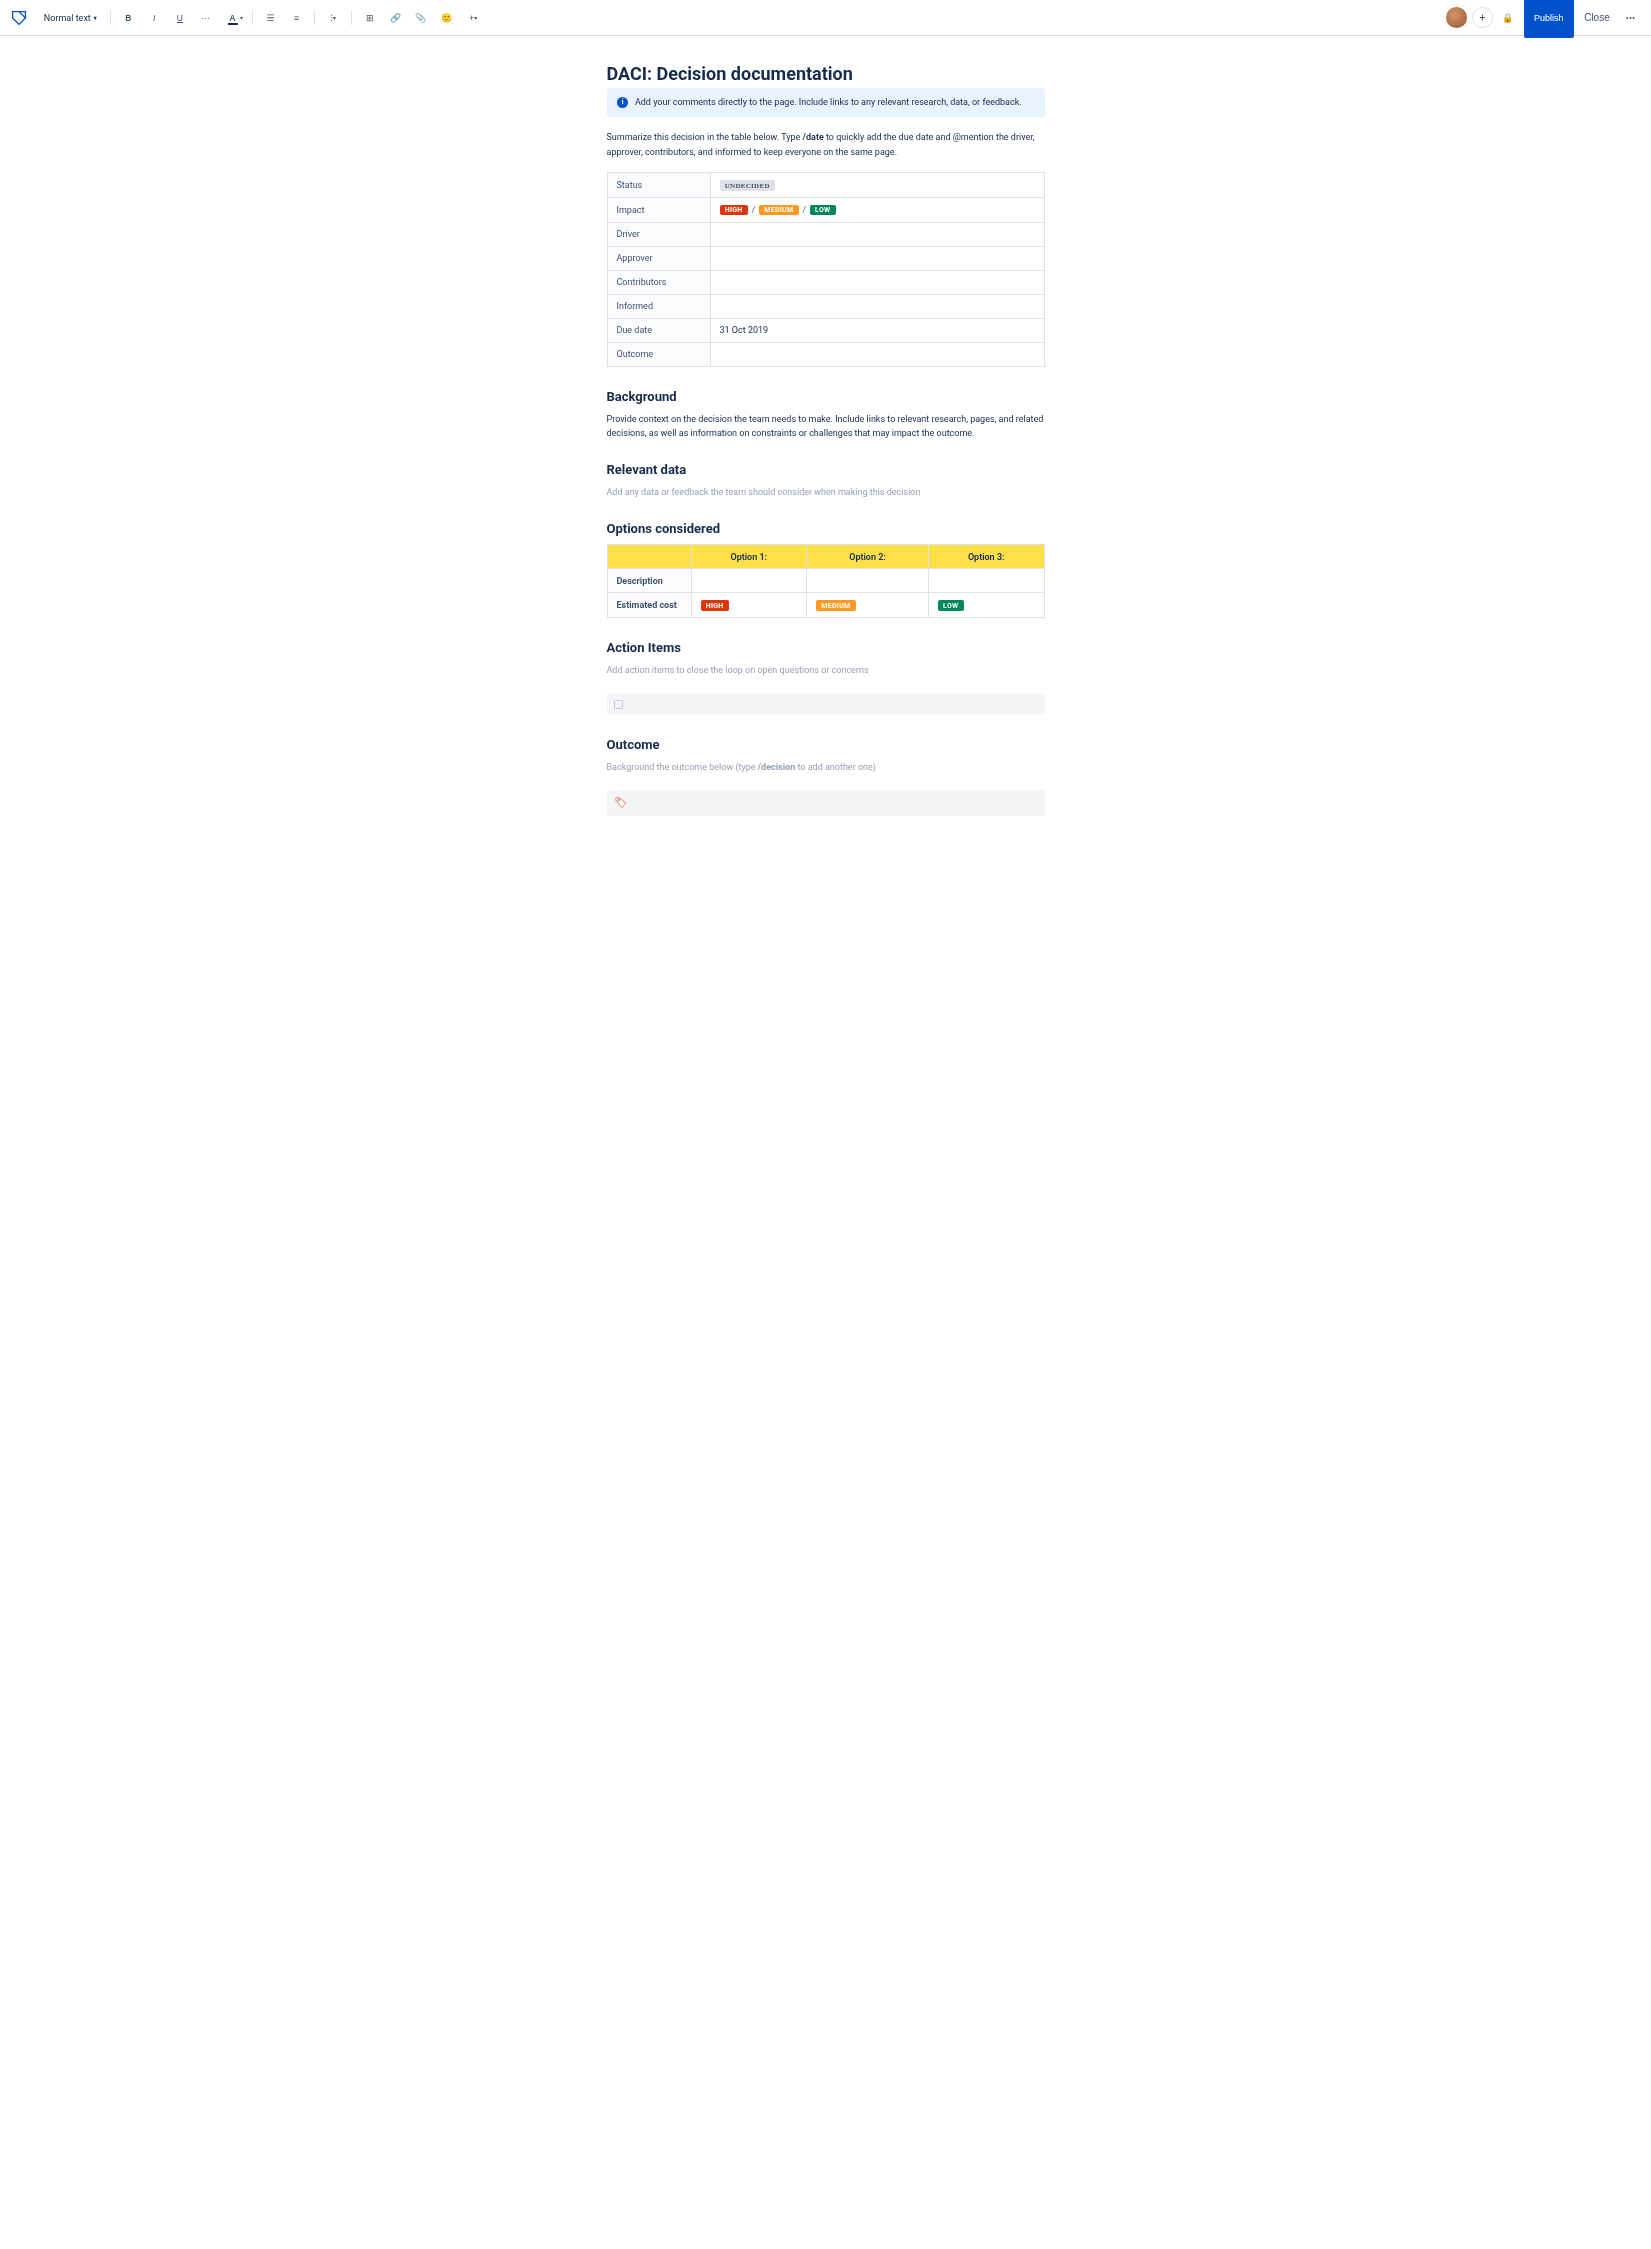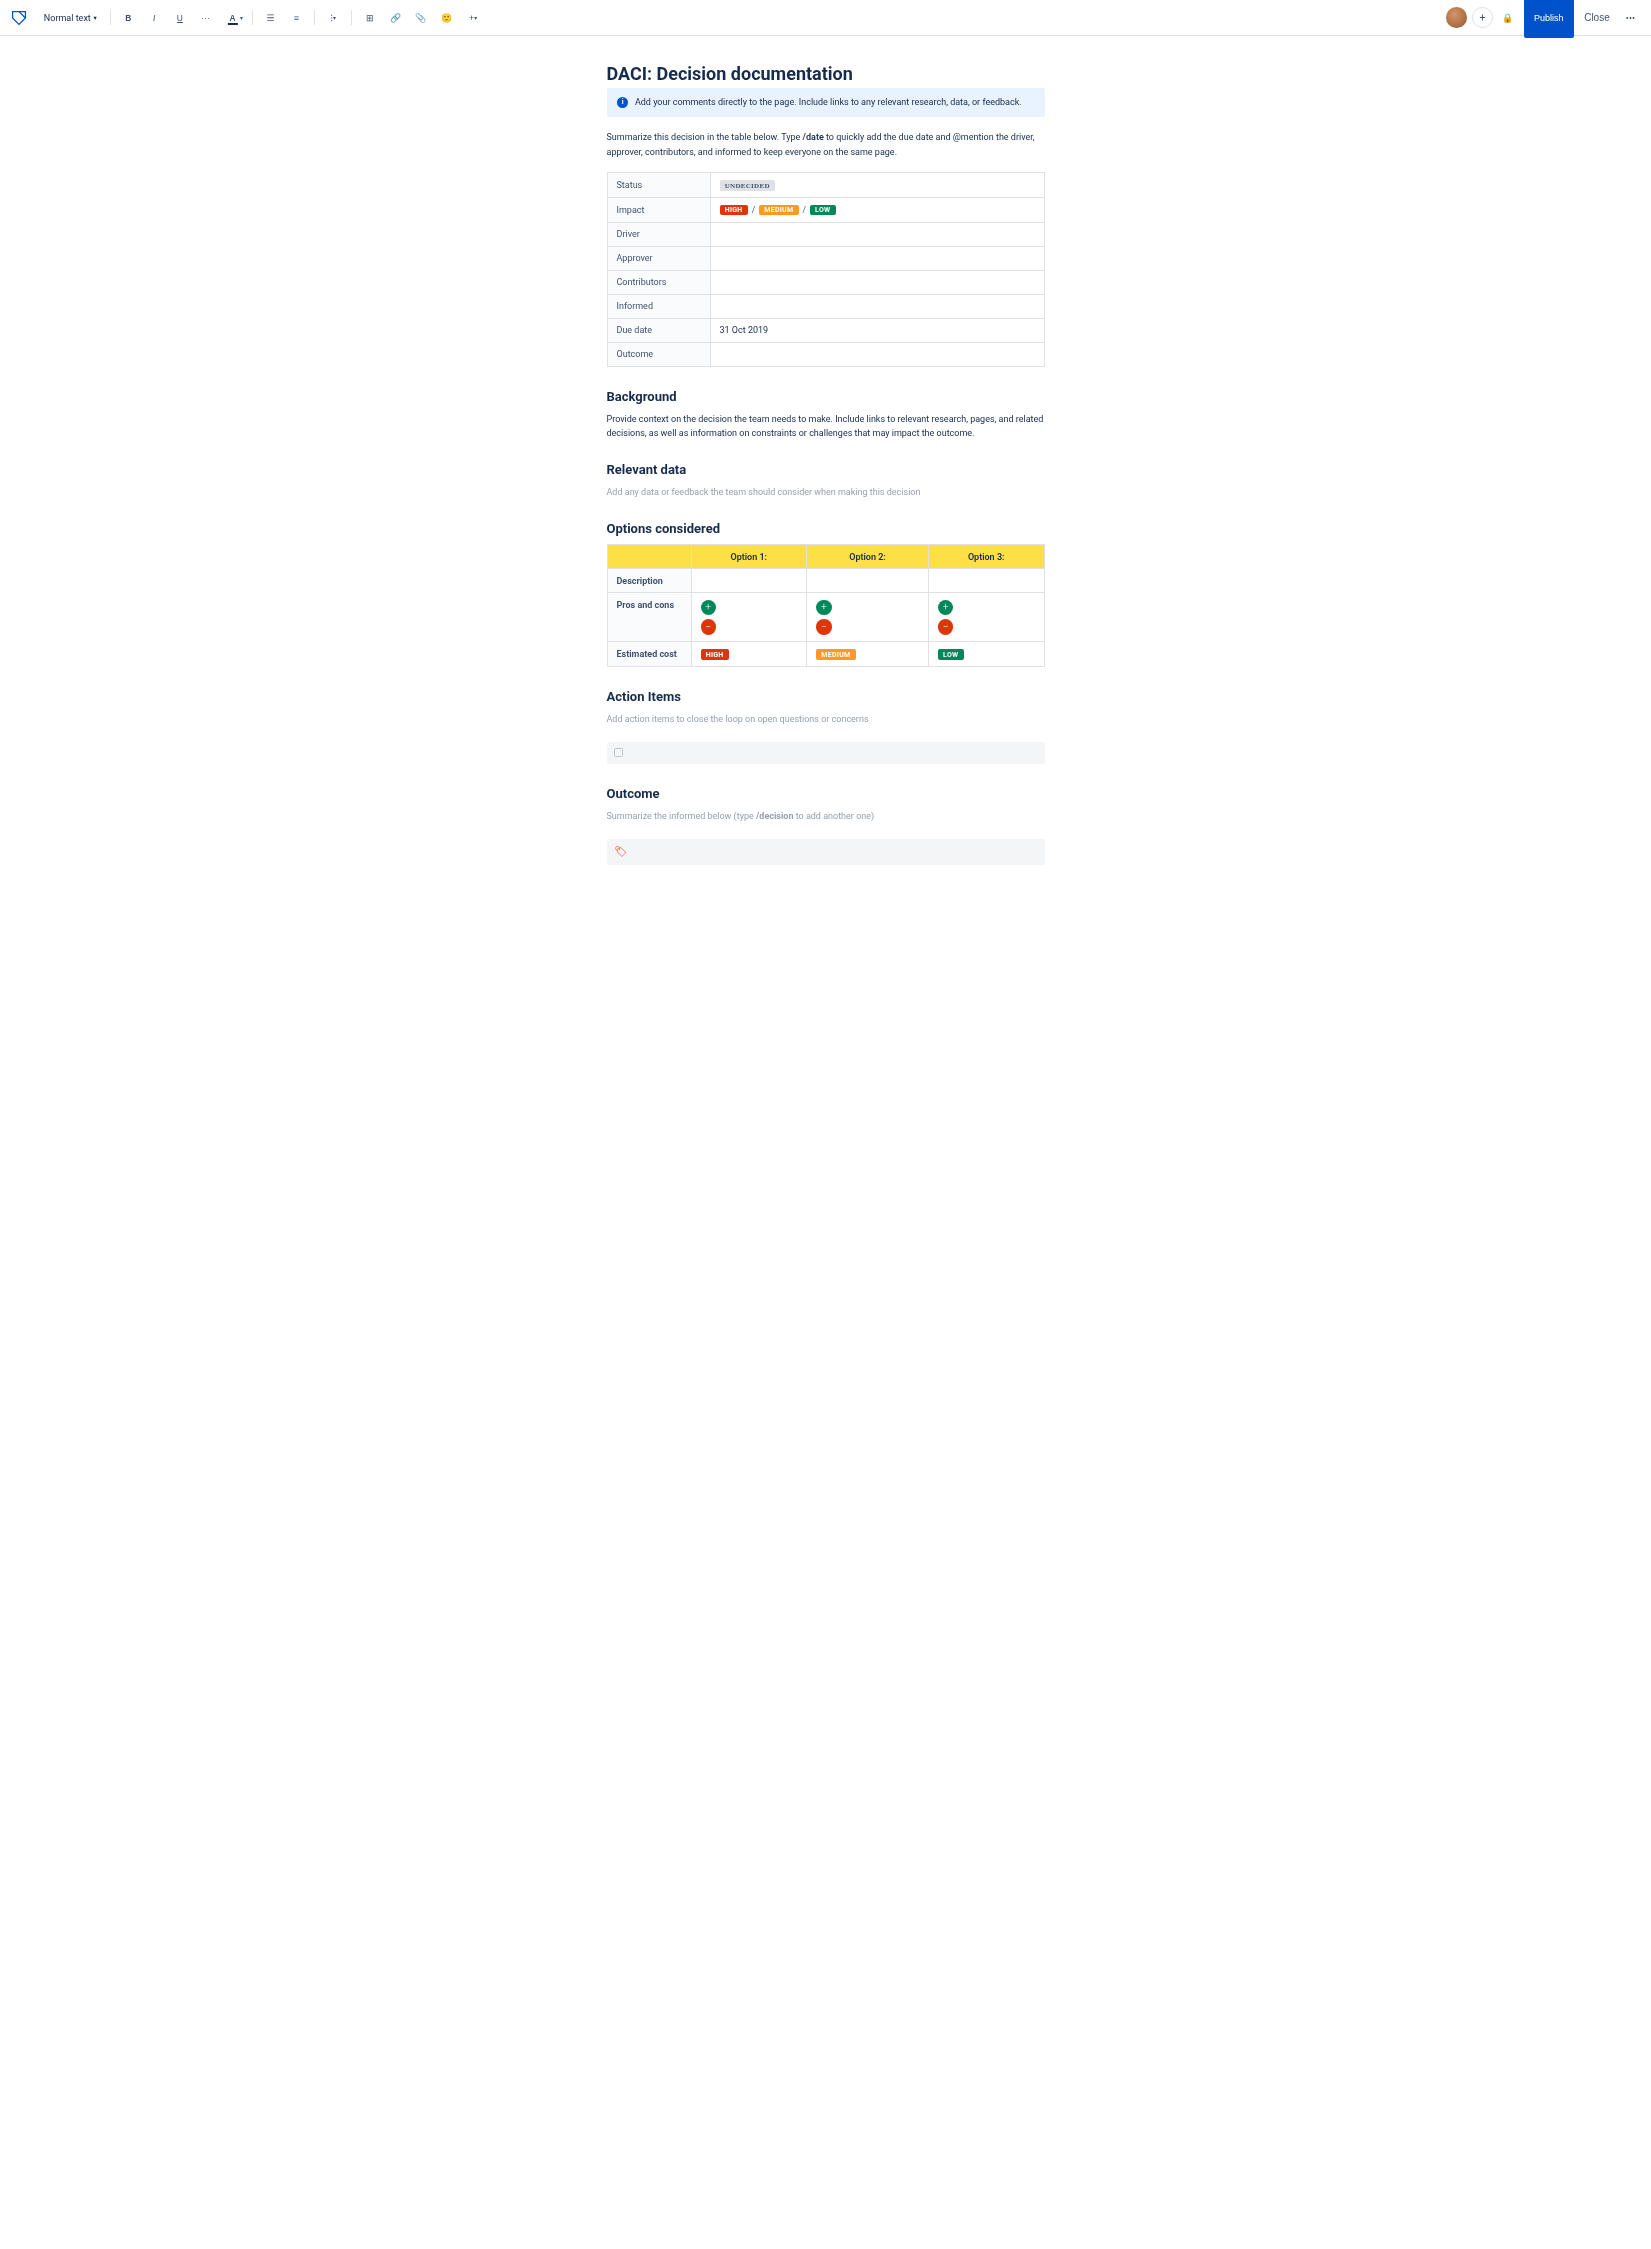--- a/index.html
+++ b/index.html
@@ -507,41 +507,20 @@
     </thead>
     <tbody>
 
       <tr>
         <td>Description</td>
         <td></td>
         <td></td>
         <td></td>
       </tr>
 
-      <tr>
-        <td>Pros and cons</td>
-        <td>
-          <div class="pros-cons-icon">
-            <div class="icon-circle-plus">+</div>
-            <div class="icon-circle-minus">−</div>
-          </div>
-        </td>
-        <td>
-          <div class="pros-cons-icon">
-            <div class="icon-circle-plus">+</div>
-            <div class="icon-circle-minus">−</div>
-          </div>
-        </td>
-        <td>
-          <div class="pros-cons-icon">
-            <div class="icon-circle-plus">+</div>
-            <div class="icon-circle-minus">−</div>
-          </div>
-        </td>
-      </tr>
 
       <tr>
         <td>Estimated cost</td>
         <td>
           <span class="badge badge-high">HIGH</span>
         </td>
         <td>
           <span class="badge badge-medium">MEDIUM</span>
         </td>
         <td>
@@ -553,21 +532,21 @@
 
   <h2 class="section-heading">Action Items</h2>
   <p class="section-subtext">Add action items to close the loop on open questions or concerns</p>
 
   <div class="action-input-area">
     <div class="checkbox-placeholder"></div>
   </div>
 
   <h2 class="section-heading">Outcome</h2>
   <p class="section-subtext">
-    <span>Summarize the informed below (type </span>
+    <span>Background the outcome below (type </span>
     <strong>/decision</strong>
     <span> to add another one)</span>
   </p>
 
   <div class="outcome-input-area">
     <span class="outcome-icon">🏷</span>
   </div>
 
 </div>
 

